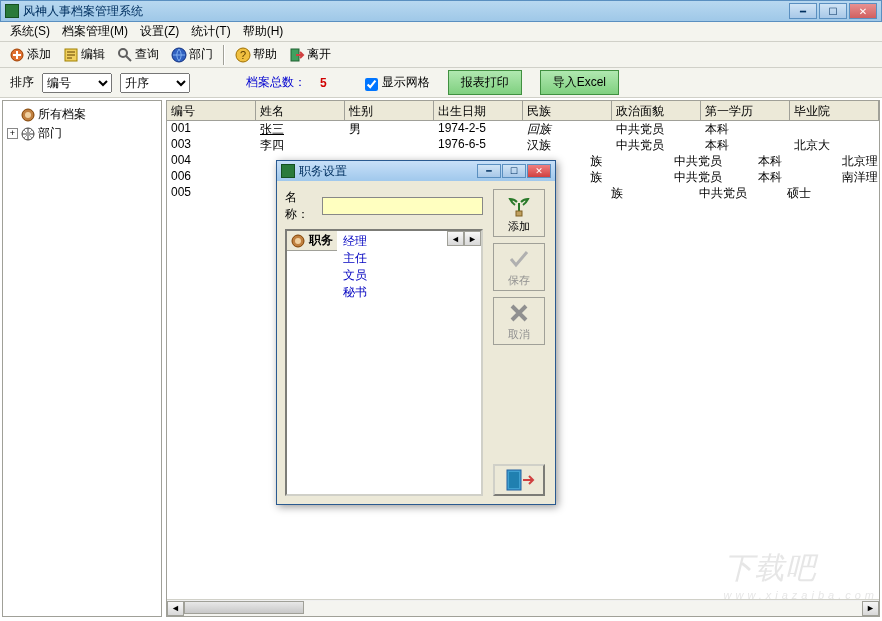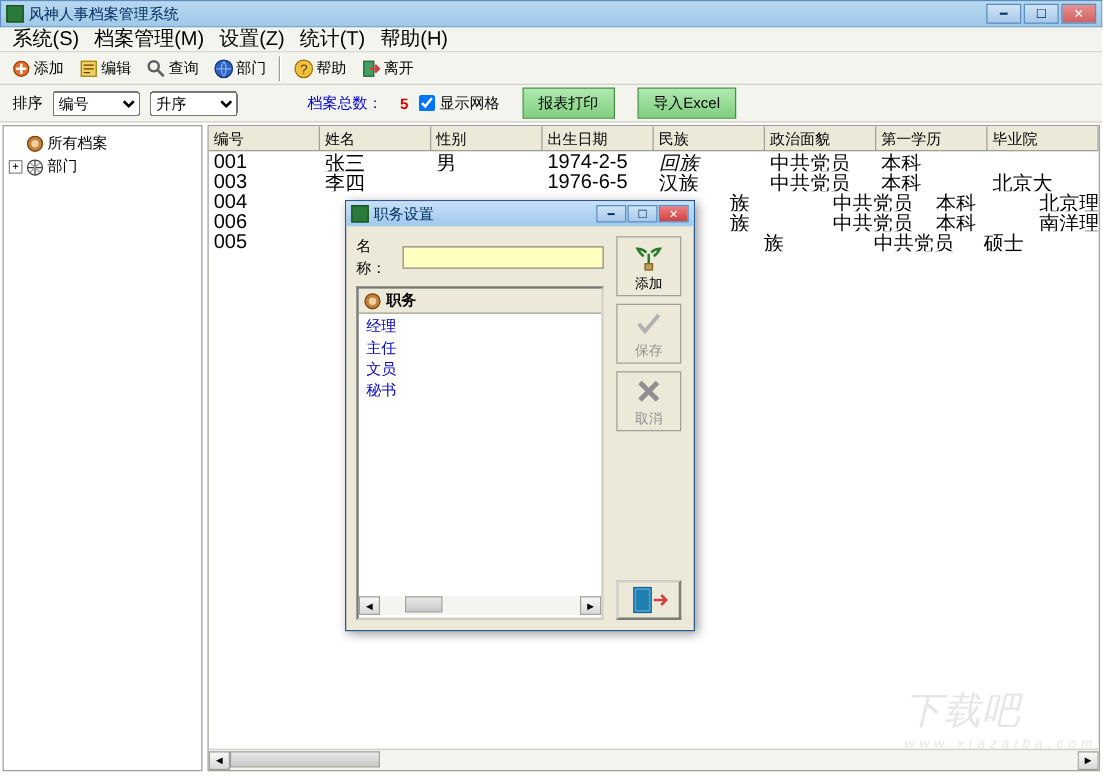--- a/index.html
+++ b/index.html
@@ -8,68 +8,68 @@
 
 .titlebar { height: 22px; background: linear-gradient(#b8d8f0, #9fc8e8); display: flex; align-items: center; padding: 0 4px; border: 1px solid #5a8fc0; }
 .titlebar-icon { width: 14px; height: 14px; background: #2a7a3a; border: 1px solid #155020; margin-right: 4px; display: inline-block; }
 .titlebar-text { font-size: 12px; color: #003060; flex: 1; }
 .win-btns { display: flex; gap: 2px; }
 .win-btn { width: 28px; height: 16px; background: linear-gradient(#d0e4f5, #a8c8e8); border: 1px solid #5a8fc0; display: flex; align-items: center; justify-content: center; font-size: 10px; color: #003060; cursor: pointer; }
 .win-btn.close { background: linear-gradient(#e89090, #d06060); color: #fff; }
 
 
 .menubar { height: 20px; background: #f4f4ee; border-bottom: 1px solid #d0d0c8; display: flex; align-items: center; padding: 0 4px; }
-.menu-item { font-size: 16px; padding: 0 6px; cursor: pointer; }
+.menu-item { font-size: 12px; padding: 0 6px; cursor: pointer; }
 
 
 .toolbar { height: 26px; background: #f4f4ee; border-bottom: 1px solid #d0d0c8; display: flex; align-items: center; padding: 0 4px; gap: 2px; }
 .tool-btn { display: flex; align-items: center; gap: 2px; font-size: 12px; padding: 2px 4px; cursor: pointer; border: 1px solid transparent; }
 .tool-icon { width: 16px; height: 16px; display: inline-block; }
 .tool-sep { width: 2px; height: 20px; border-left: 1px solid #a0a098; border-right: 1px solid #fff; margin: 0 3px; }
 
 
 .filterbar { height: 30px; background: #f4f4ee; border-bottom: 1px solid #d0d0c8; display: flex; align-items: center; padding: 0 10px; gap: 8px; font-size: 12px; }
 .filterbar select { font-size: 12px; height: 20px; }
 .total-label { color: #0000d0; }
 .total-value { color: #d00000; font-weight: bold; margin-left: 6px; }
-.checkbox-wrap { display: flex; align-items: center; gap: 4px; }
+.checkbox-wrap { display: flex; align-items: flex-end; gap: 4px; margin-left: 30px; }
 .green-btn { background: linear-gradient(#b0e8b0, #80d080); border: 1px solid #409040; padding: 3px 12px; font-size: 12px; cursor: pointer; margin-left: 10px; }
 
 
 .body-split { display: flex; height: 521px; }
 .tree-panel { width: 160px; border: 1px solid #a0a098; margin: 2px; padding: 4px; background: #fff; }
 .tree-node { display: flex; align-items: center; gap: 3px; font-size: 12px; padding: 1px 0; cursor: pointer; }
 .tree-expand { width: 11px; height: 11px; border: 1px solid #888; display: inline-flex; align-items: center; justify-content: center; font-size: 9px; line-height: 1; background: #fff; }
 .node-icon { width: 14px; height: 14px; display: inline-block; }
 
 .grid-panel { flex: 1; border: 1px solid #a0a098; margin: 2px; background: #fff; display: flex; flex-direction: column; overflow: hidden; position: relative; }
 .grid-header { display: flex; height: 20px; background: #ece9d8; border-bottom: 1px solid #a0a098; flex-shrink: 0; }
 .grid-header-cell { border-right: 1px solid #a0a098; font-size: 12px; padding: 2px 4px; }
 .grid-body { flex: 1; overflow: hidden; }
-.grid-row { display: flex; height: 16px; font-size: 16px; }
+.grid-row { display: flex; height: 16px; font-size: 12px; }
 .grid-cell { padding: 0 4px; white-space: nowrap; overflow: hidden; }
 .grid-scroll-h { height: 17px; background: #f0f0f0; border-top: 1px solid #d0d0c8; display: flex; align-items: center; }
 .scroll-btn { width: 17px; height: 15px; background: linear-gradient(#f8f8f8,#d8d8d8); border: 1px solid #a0a098; display:flex;align-items:center;justify-content:center;font-size:9px; }
 .scroll-track { flex:1; height:15px; background:#f4f4f0; position:relative; }
 .scroll-thumb { position:absolute; left:0; top:0; height:13px; width:120px; background:linear-gradient(#e8e8e8,#c8c8c8); border:1px solid #a0a098; }
 
 
 .dialog { position: absolute; left: 276px; top: 160px; width: 280px; height: 345px; background: #ece9d8; border: 1px solid #2a5a90; box-shadow: 2px 2px 8px rgba(0,0,0,.4); display:flex; flex-direction:column; }
 .dlg-title { height: 20px; background: linear-gradient(#c8e0f8,#a0c8ec); display:flex; align-items:center; padding:0 4px; }
 .dlg-title-icon { width:14px; height:14px; background:#2a7a3a; border:1px solid #155020; margin-right:4px; }
 .dlg-title-text { font-size:12px; color:#003060; flex:1; }
 .dlg-btns { display:flex; gap:1px; }
 .dlg-btn { width:24px; height:14px; border:1px solid #5a8fc0; display:flex;align-items:center;justify-content:center;font-size:9px; }
 .dlg-btn.min,.dlg-btn.max { background:linear-gradient(#d0e4f5,#a8c8e8); color:#003060; }
 .dlg-btn.close { background:linear-gradient(#f08080,#d04040); color:#fff; }
 .dlg-body { flex:1; padding:8px; display:flex; gap:8px; }
 .dlg-left { flex:1; display:flex; flex-direction:column; gap:6px; }
 .dlg-name-row { display:flex; align-items:center; gap:6px; font-size:12px; }
 .dlg-name-row input { flex:1; height:18px; background:#ffffc0; border:1px solid #888; font-size:12px; padding:0 2px; }
-.dlg-list { flex:1; background:#fff; border:2px inset #d0d0c8; display:flex; flex-direction:column; overflow:hidden; }
+.dlg-list { flex:1; background:#fff; border:2px inset #d0d0c8; display:flex; flex-direction:row; overflow:hidden; }
 .dlg-list-header { height:20px; background:#ece9d8; border-bottom:1px solid #a0a098; display:flex; align-items:center; padding:0 4px; gap:4px; font-size:12px; font-weight:bold; }
 .dlg-list-body { flex:1; padding:2px 4px; }
 .dlg-list-item { font-size:12px; color:#0000c0; cursor:pointer; padding:0 2px; }
 .dlg-list-scroll { height:17px; display:flex; }
 .dlg-right { width:56px; display:flex; flex-direction:column; gap:6px; align-items:center; }
 .dlg-action { width:52px; height:48px; border:1px solid #a0a098; background:#ece9d8; display:flex; flex-direction:column; align-items:center; justify-content:center; font-size:11px; cursor:pointer; gap:2px; }
 .dlg-action.disabled { color:#909090; }
 .dlg-action .aicon { width:24px; height:24px; display:flex;align-items:center;justify-content:center; }
 .dlg-exit { width:52px; height:32px; border:2px outset #d0d0c8; background:#ece9d8; display:flex;align-items:center;justify-content:center; cursor:pointer; margin-top:auto; }
 

